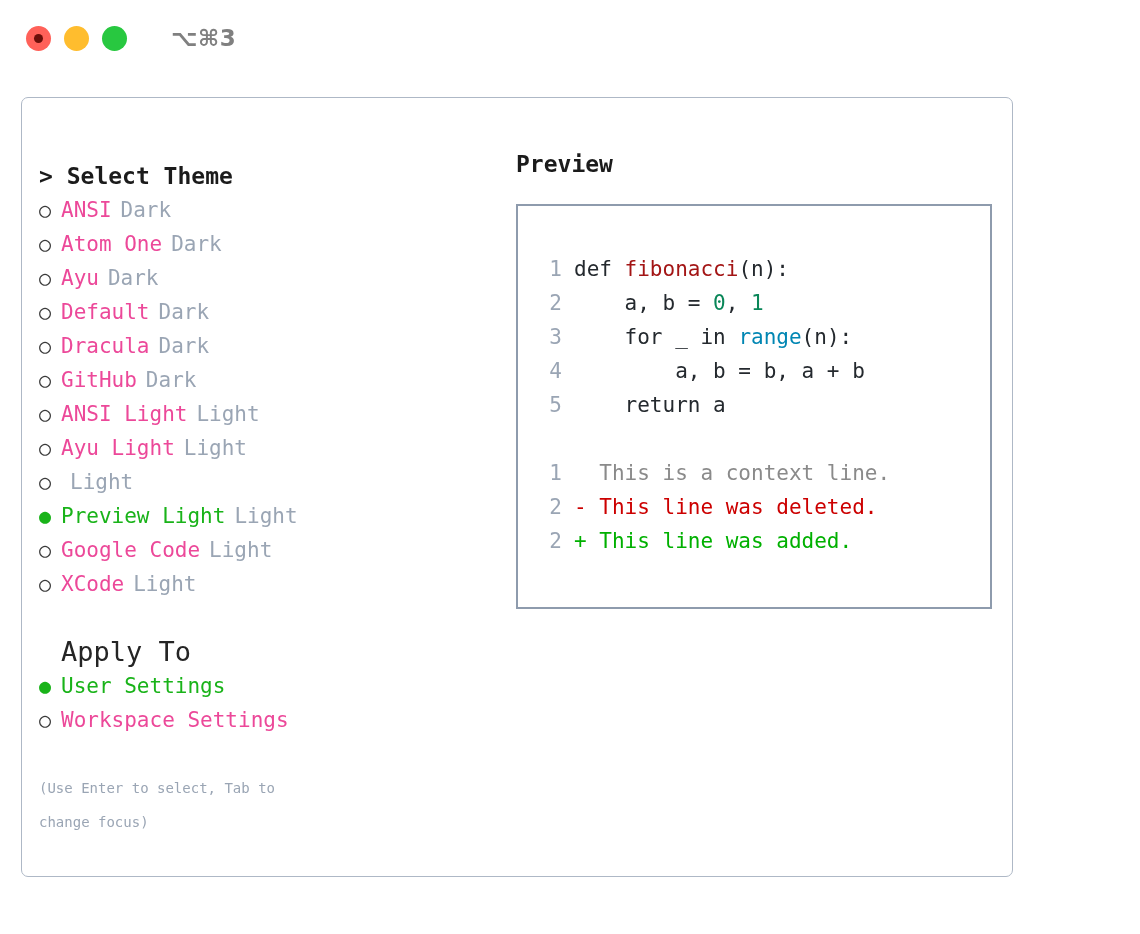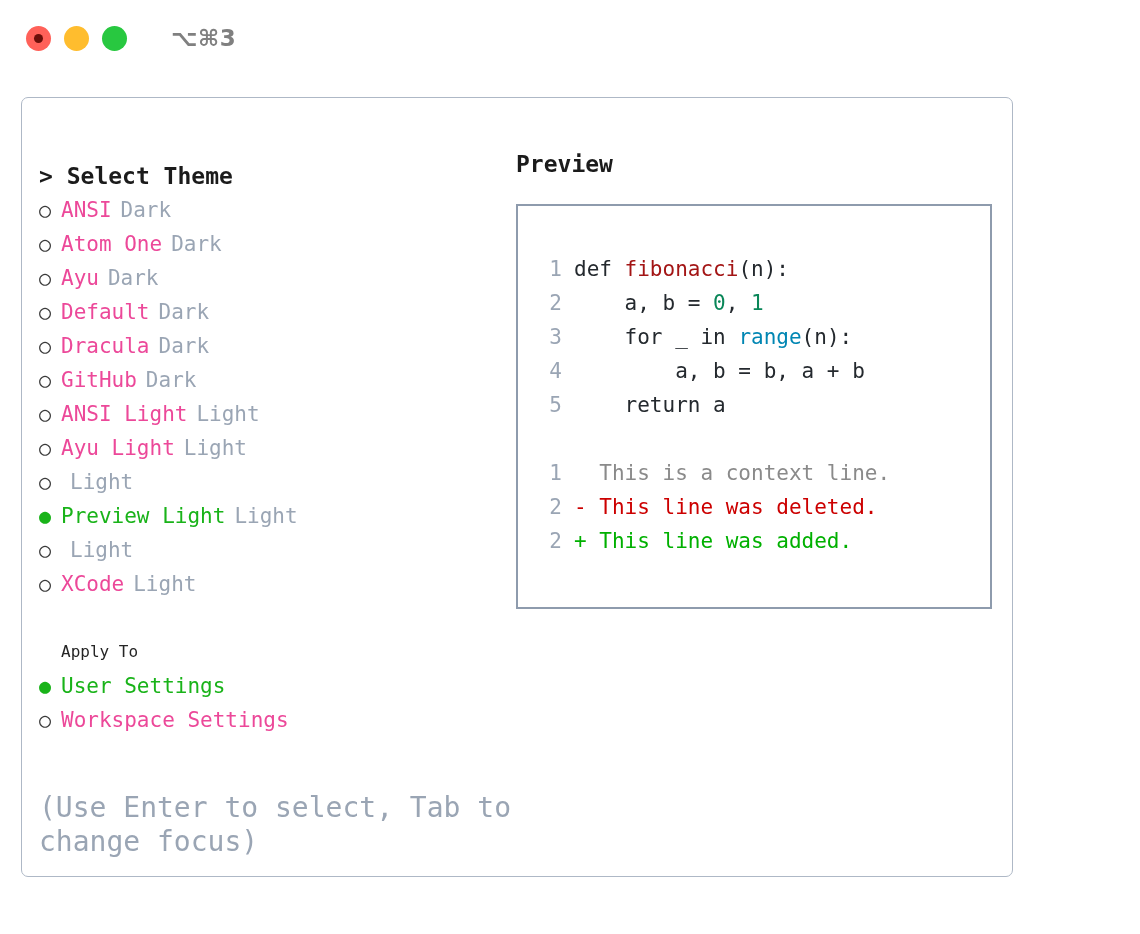--- a/index.html
+++ b/index.html
@@ -129,31 +129,31 @@
   .marker.sel { color: #19b319; }
   .row-label { color: #ec4899; }
   .row.selected .row-label { color: #19b319; }
   .row-tag {
     color: #9aa5b4;
     margin-left: 9px;
   }
 
   .apply-section { margin-top: 34px; }
   .section-label {
-    font-size: 16px;
+    font-size: 27px;
     color: #252525;
     line-height: 34px;
     height: 34px;
     padding-left: 22px;
     white-space: pre;
   }
 
   .hint {
-    margin-top: 54px;
-    font-size: 28px;
+    margin-top: 34px;
+    font-size: 14px;
     color: #9aa5b4;
     line-height: 34px;
     width: 400px;
   }
   .hint-line { white-space: pre; }
 
   
   .right-pane {
     position: absolute;
     left: 479px;
@@ -232,21 +232,21 @@
             <div class="row"><span class="marker">○</span><span class="row-label">ANSI</span><span class="row-tag">Dark</span></div>
             <div class="row"><span class="marker">○</span><span class="row-label">Atom One</span><span class="row-tag">Dark</span></div>
             <div class="row"><span class="marker">○</span><span class="row-label">Ayu</span><span class="row-tag">Dark</span></div>
             <div class="row"><span class="marker">○</span><span class="row-label">Default</span><span class="row-tag">Dark</span></div>
             <div class="row"><span class="marker">○</span><span class="row-label">Dracula</span><span class="row-tag">Dark</span></div>
             <div class="row"><span class="marker">○</span><span class="row-label">GitHub</span><span class="row-tag">Dark</span></div>
             <div class="row"><span class="marker">○</span><span class="row-label">ANSI Light</span><span class="row-tag">Light</span></div>
             <div class="row"><span class="marker">○</span><span class="row-label">Ayu Light</span><span class="row-tag">Light</span></div>
             <div class="row"><span class="marker">○</span><span class="row-tag">Light</span></div>
             <div class="row selected"><span class="marker sel">●</span><span class="row-label">Preview Light</span><span class="row-tag">Light</span></div>
-            <div class="row"><span class="marker">○</span><span class="row-tag">Light</span></div>
+            <div class="row"><span class="marker">○</span><span class="row-label">Google Code</span><span class="row-tag">Light</span></div>
             <div class="row"><span class="marker">○</span><span class="row-label">XCode</span><span class="row-tag">Light</span></div>
           </div>
 
         <div class="apply-section">
           <div class="section-label">Apply To</div>
           <div id="apply-list">
               <div class="row selected"><span class="marker sel">●</span><span class="row-label">User Settings</span></div>
               <div class="row"><span class="marker">○</span><span class="row-label">Workspace Settings</span></div>
             </div>
         </div>

